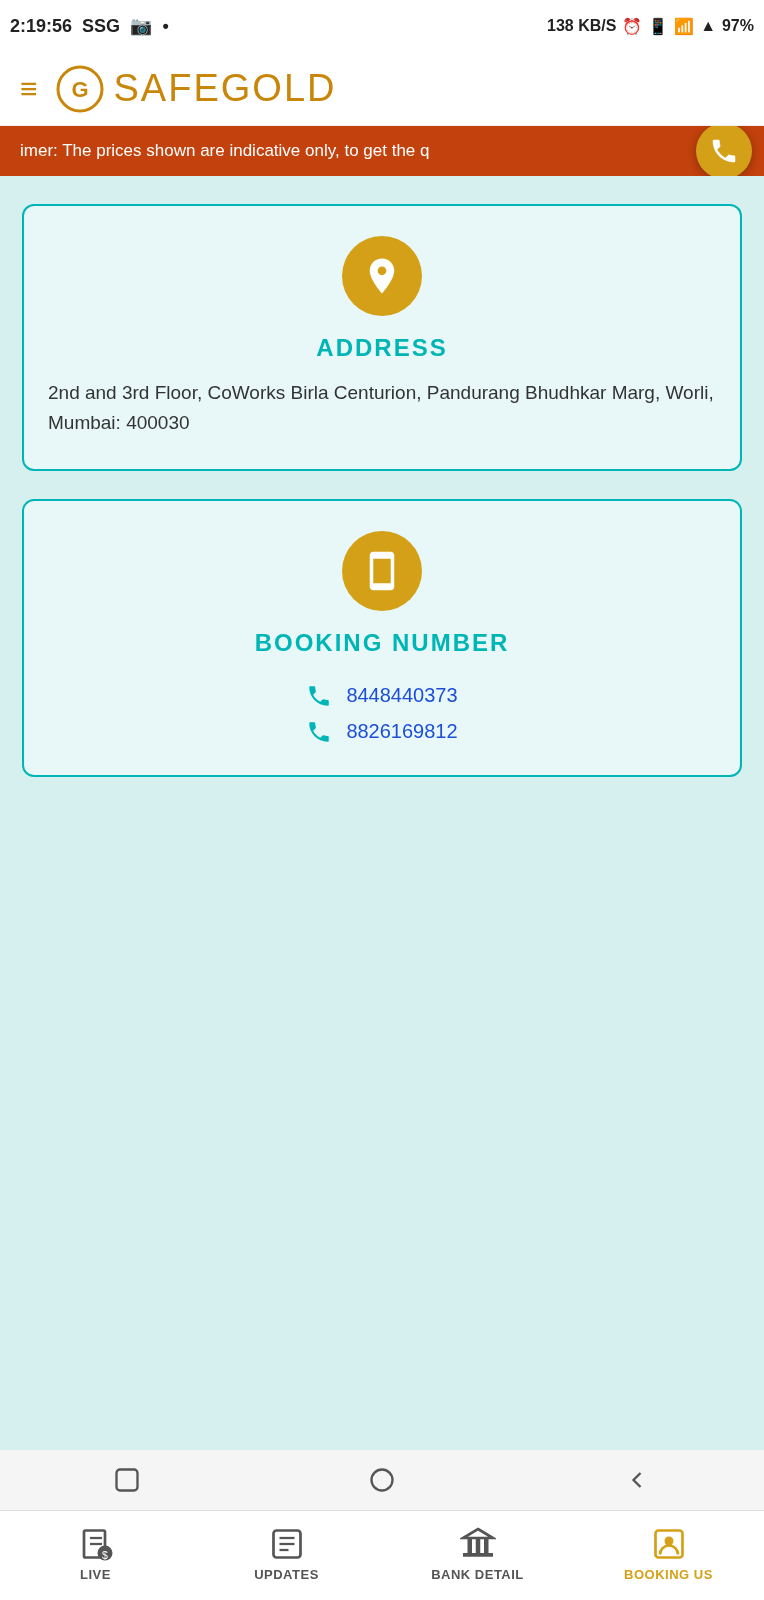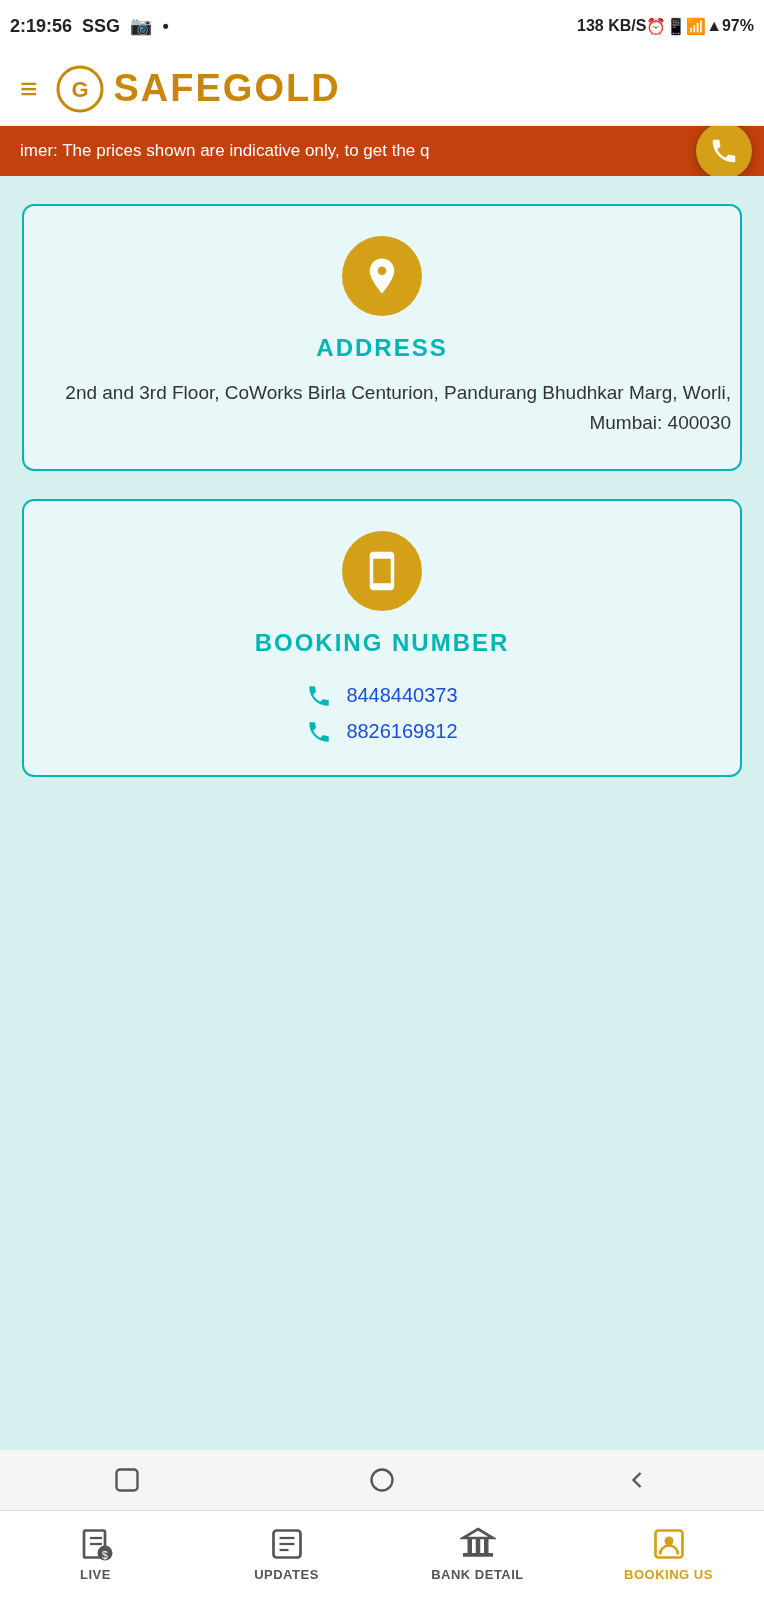--- a/index.html
+++ b/index.html
@@ -19,21 +19,21 @@
       height: 52px;
       display: flex;
       align-items: center;
       justify-content: space-between;
       padding: 0 10px;
       font-size: 18px;
       font-weight: bold;
       color: #222;
     }
     .status-bar-left { display: flex; align-items: center; gap: 10px; }
-    .status-bar-right { display: flex; align-items: center; gap: 0; font-size: 16px; }
+    .status-bar-right { display: flex; align-items: center; gap: 6px; font-size: 16px; }
 
     
     .header {
       background: #fff;
       height: 74px;
       display: flex;
       align-items: center;
       padding: 0 20px;
       gap: 18px;
       border-bottom: 1px solid #eee;
@@ -47,21 +47,21 @@
       display: flex;
       align-items: center;
       gap: 10px;
     }
     .logo-icon {
       width: 48px;
       height: 48px;
     }
     .logo-text {
       font-size: 38px;
-      font-weight: 700;
+      font-weight: 400;
       color: #c8860a;
       letter-spacing: 2px;
     }
 
     
     .ticker-bar {
       background: #c2410c;
       height: 50px;
       display: flex;
       align-items: center;
@@ -104,25 +104,25 @@
       flex-direction: column;
       gap: 28px;
       background: #d6f0f0;
     }
 
     
     .contact-card {
       background: #e8f8f8;
       border: 2px solid #00b5b5;
       border-radius: 12px;
-      padding: 30px 9px;
+      padding: 30px 24px;
       display: flex;
       flex-direction: column;
       align-items: center;
-      text-align: right;
+      text-align: left;
     }
     .card-icon-circle {
       width: 80px;
       height: 80px;
       background: #d4a017;
       border-radius: 50%;
       display: flex;
       align-items: center;
       justify-content: center;
       margin-bottom: 18px;

